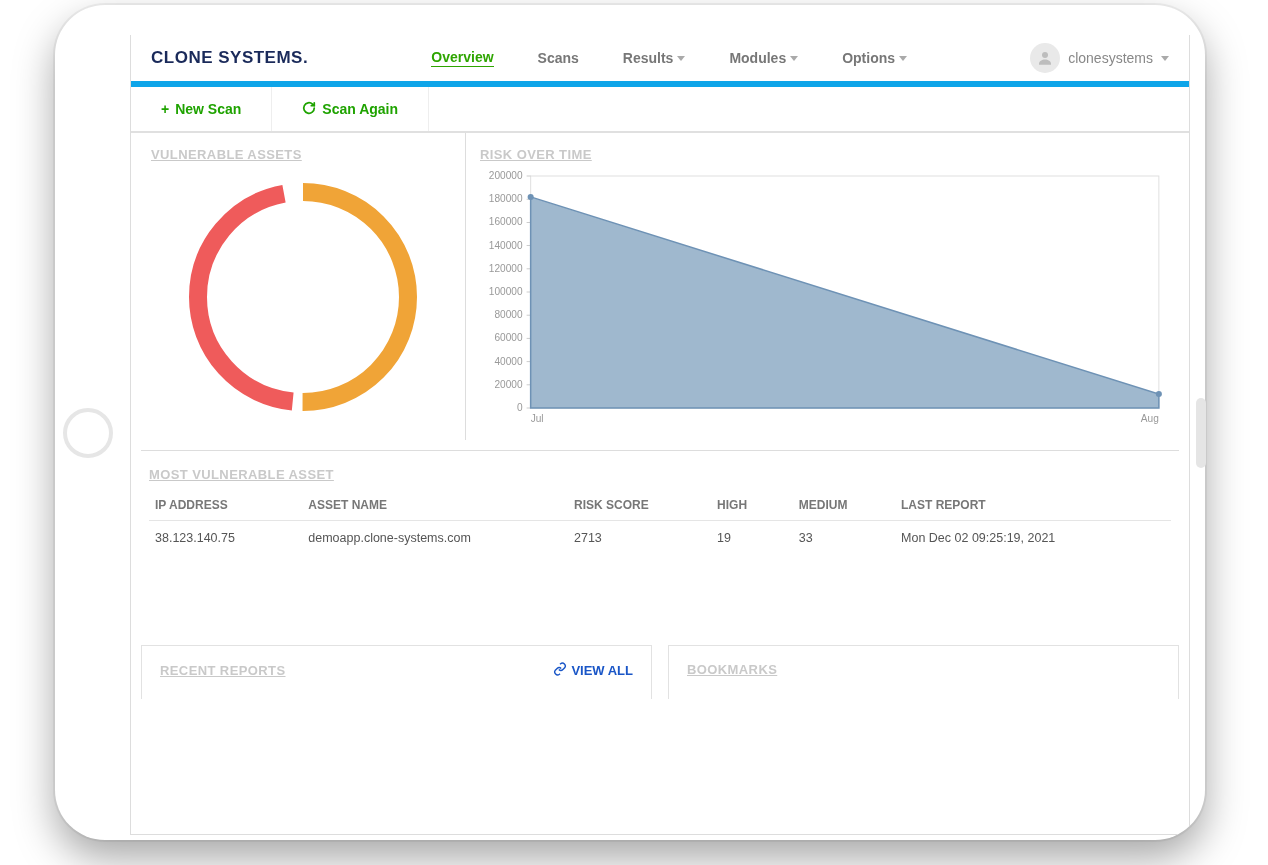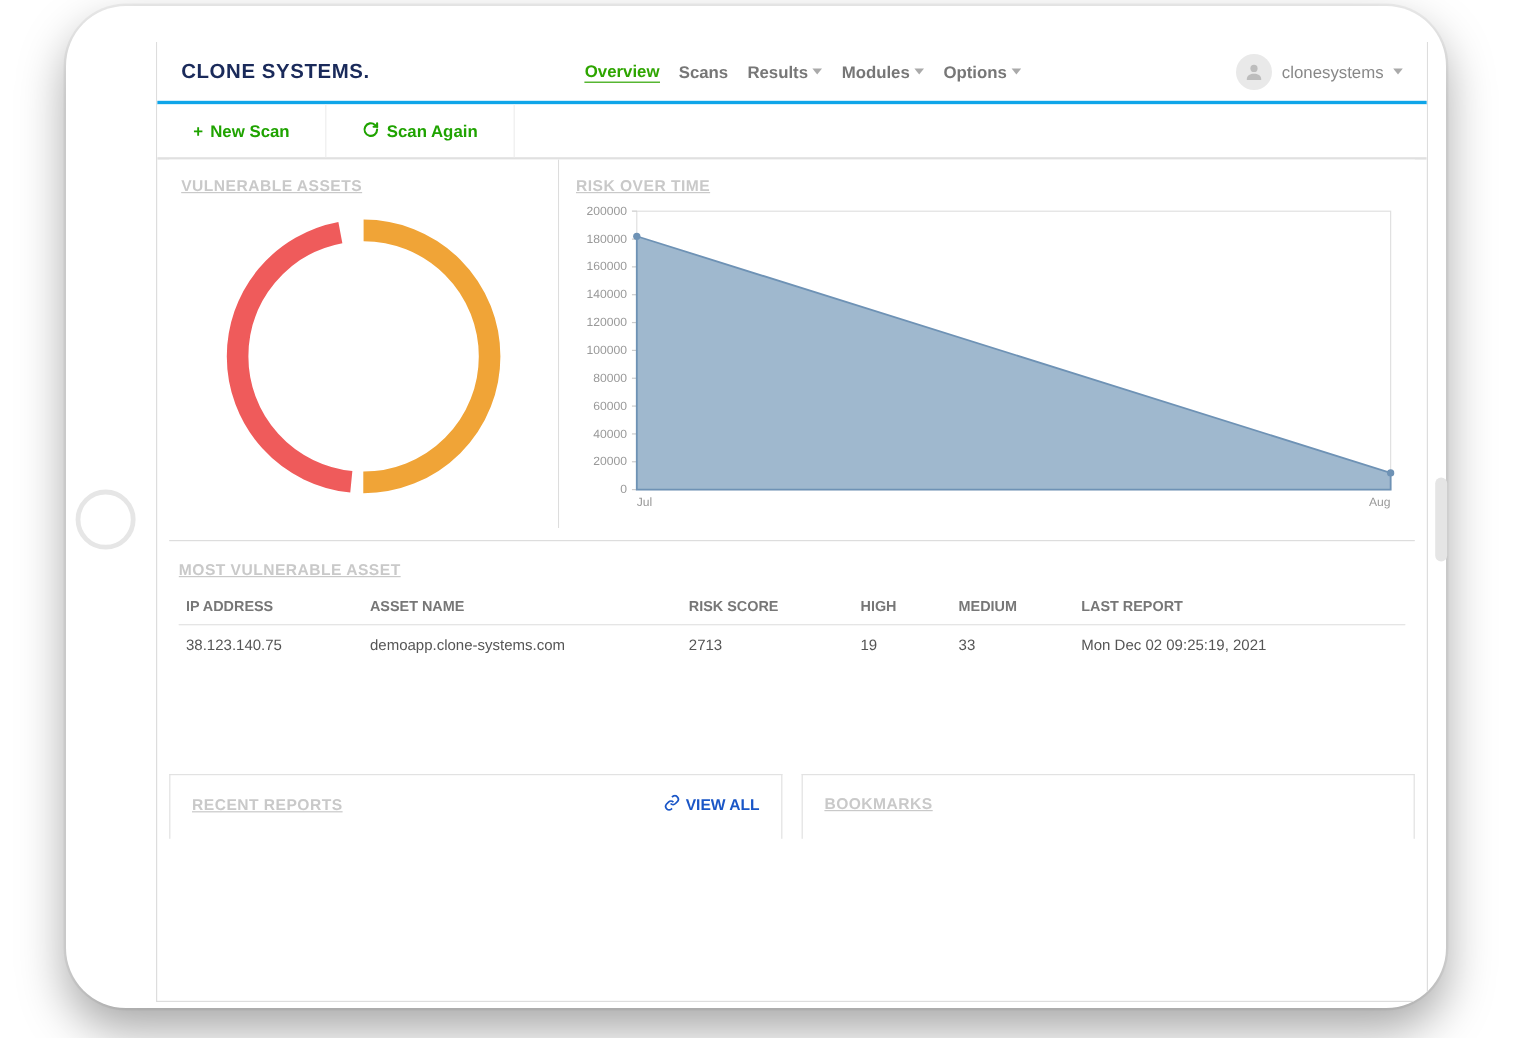--- a/index.html
+++ b/index.html
@@ -57,36 +57,36 @@
     overflow: hidden;
     border: 1px solid #ddd;
     border-top: none;
   }
 
   
   .navbar {
     height: 52px;
     display: flex;
     align-items: center;
-    border-bottom: 3px solid #0ea5e9;
+    border-bottom: 6px solid #0ea5e9;
     padding: 0 20px;
     background: #fff;
   }
   .logo {
     font-weight: 800;
     color: #1a2a5a;
     letter-spacing: 0.5px;
     font-size: 17px;
     white-space: nowrap;
   }
   .nav-tabs {
     flex: 1;
     display: flex;
     justify-content: center;
-    gap: 16px;
+    gap: 44px;
     align-items: center;
   }
   .nav-link {
     color: #777;
     font-weight: 700;
     font-size: 14px;
     cursor: pointer;
     display: flex;
     align-items: center;
     gap: 4px;

